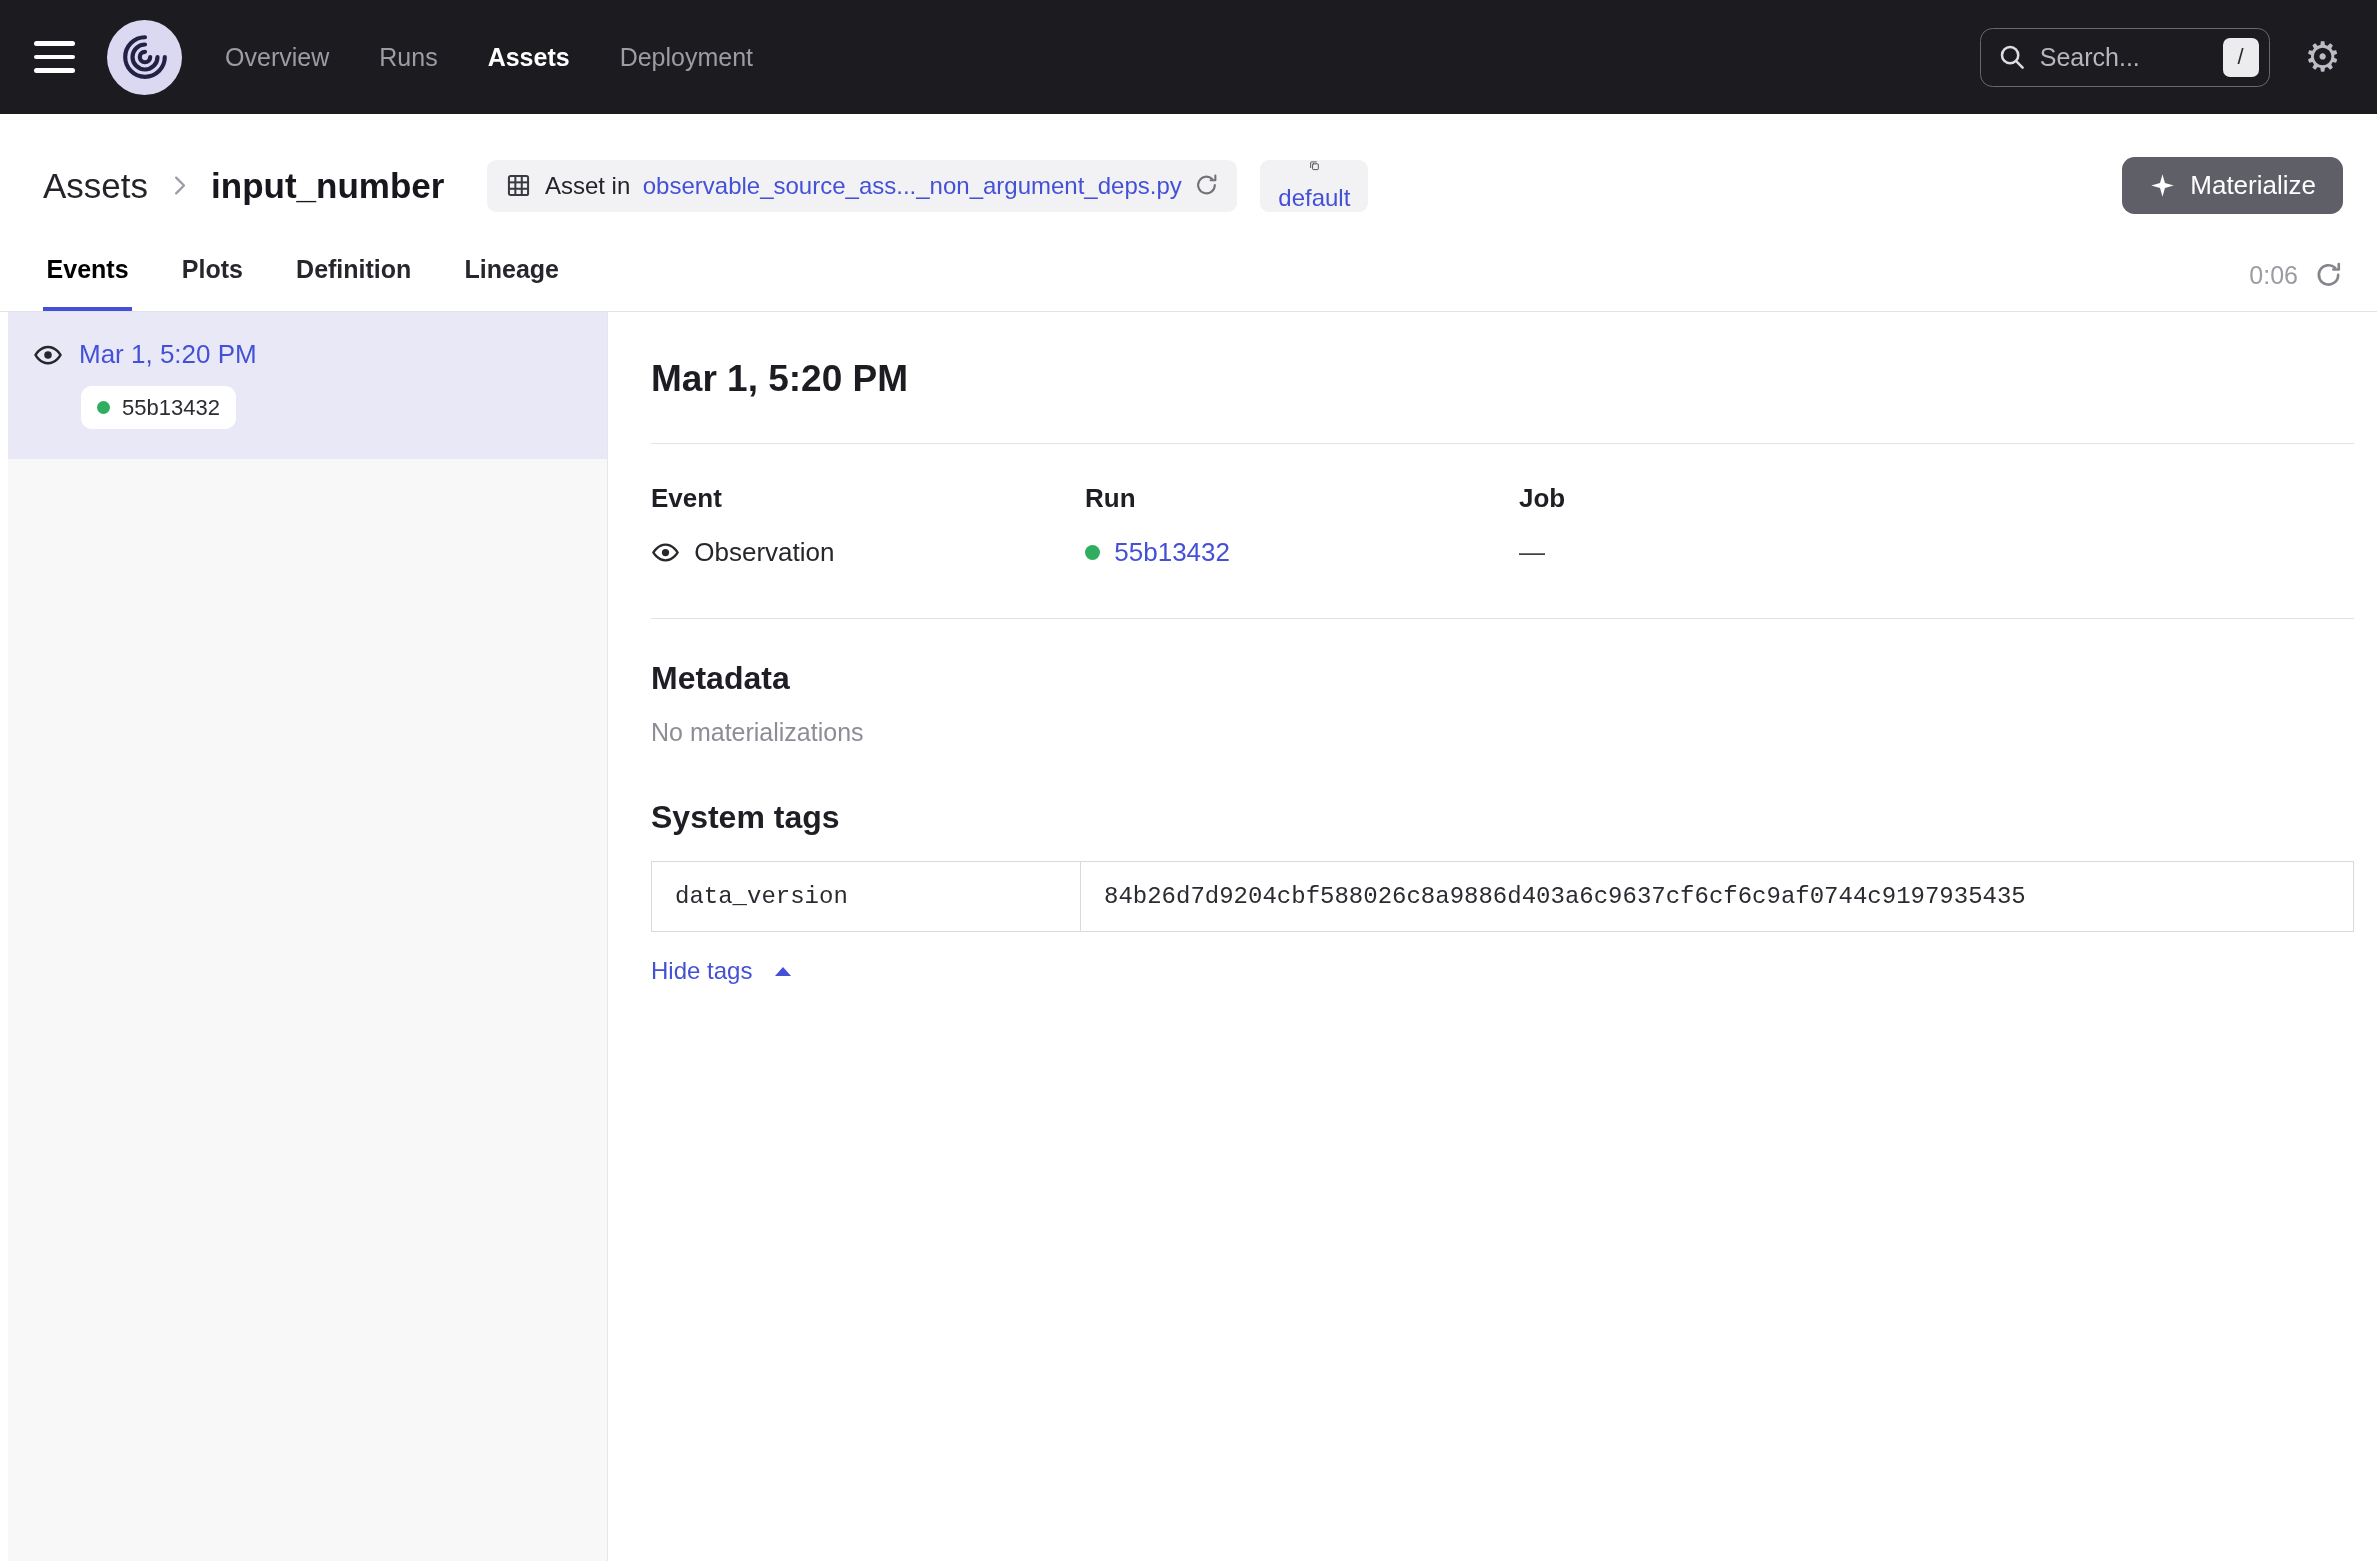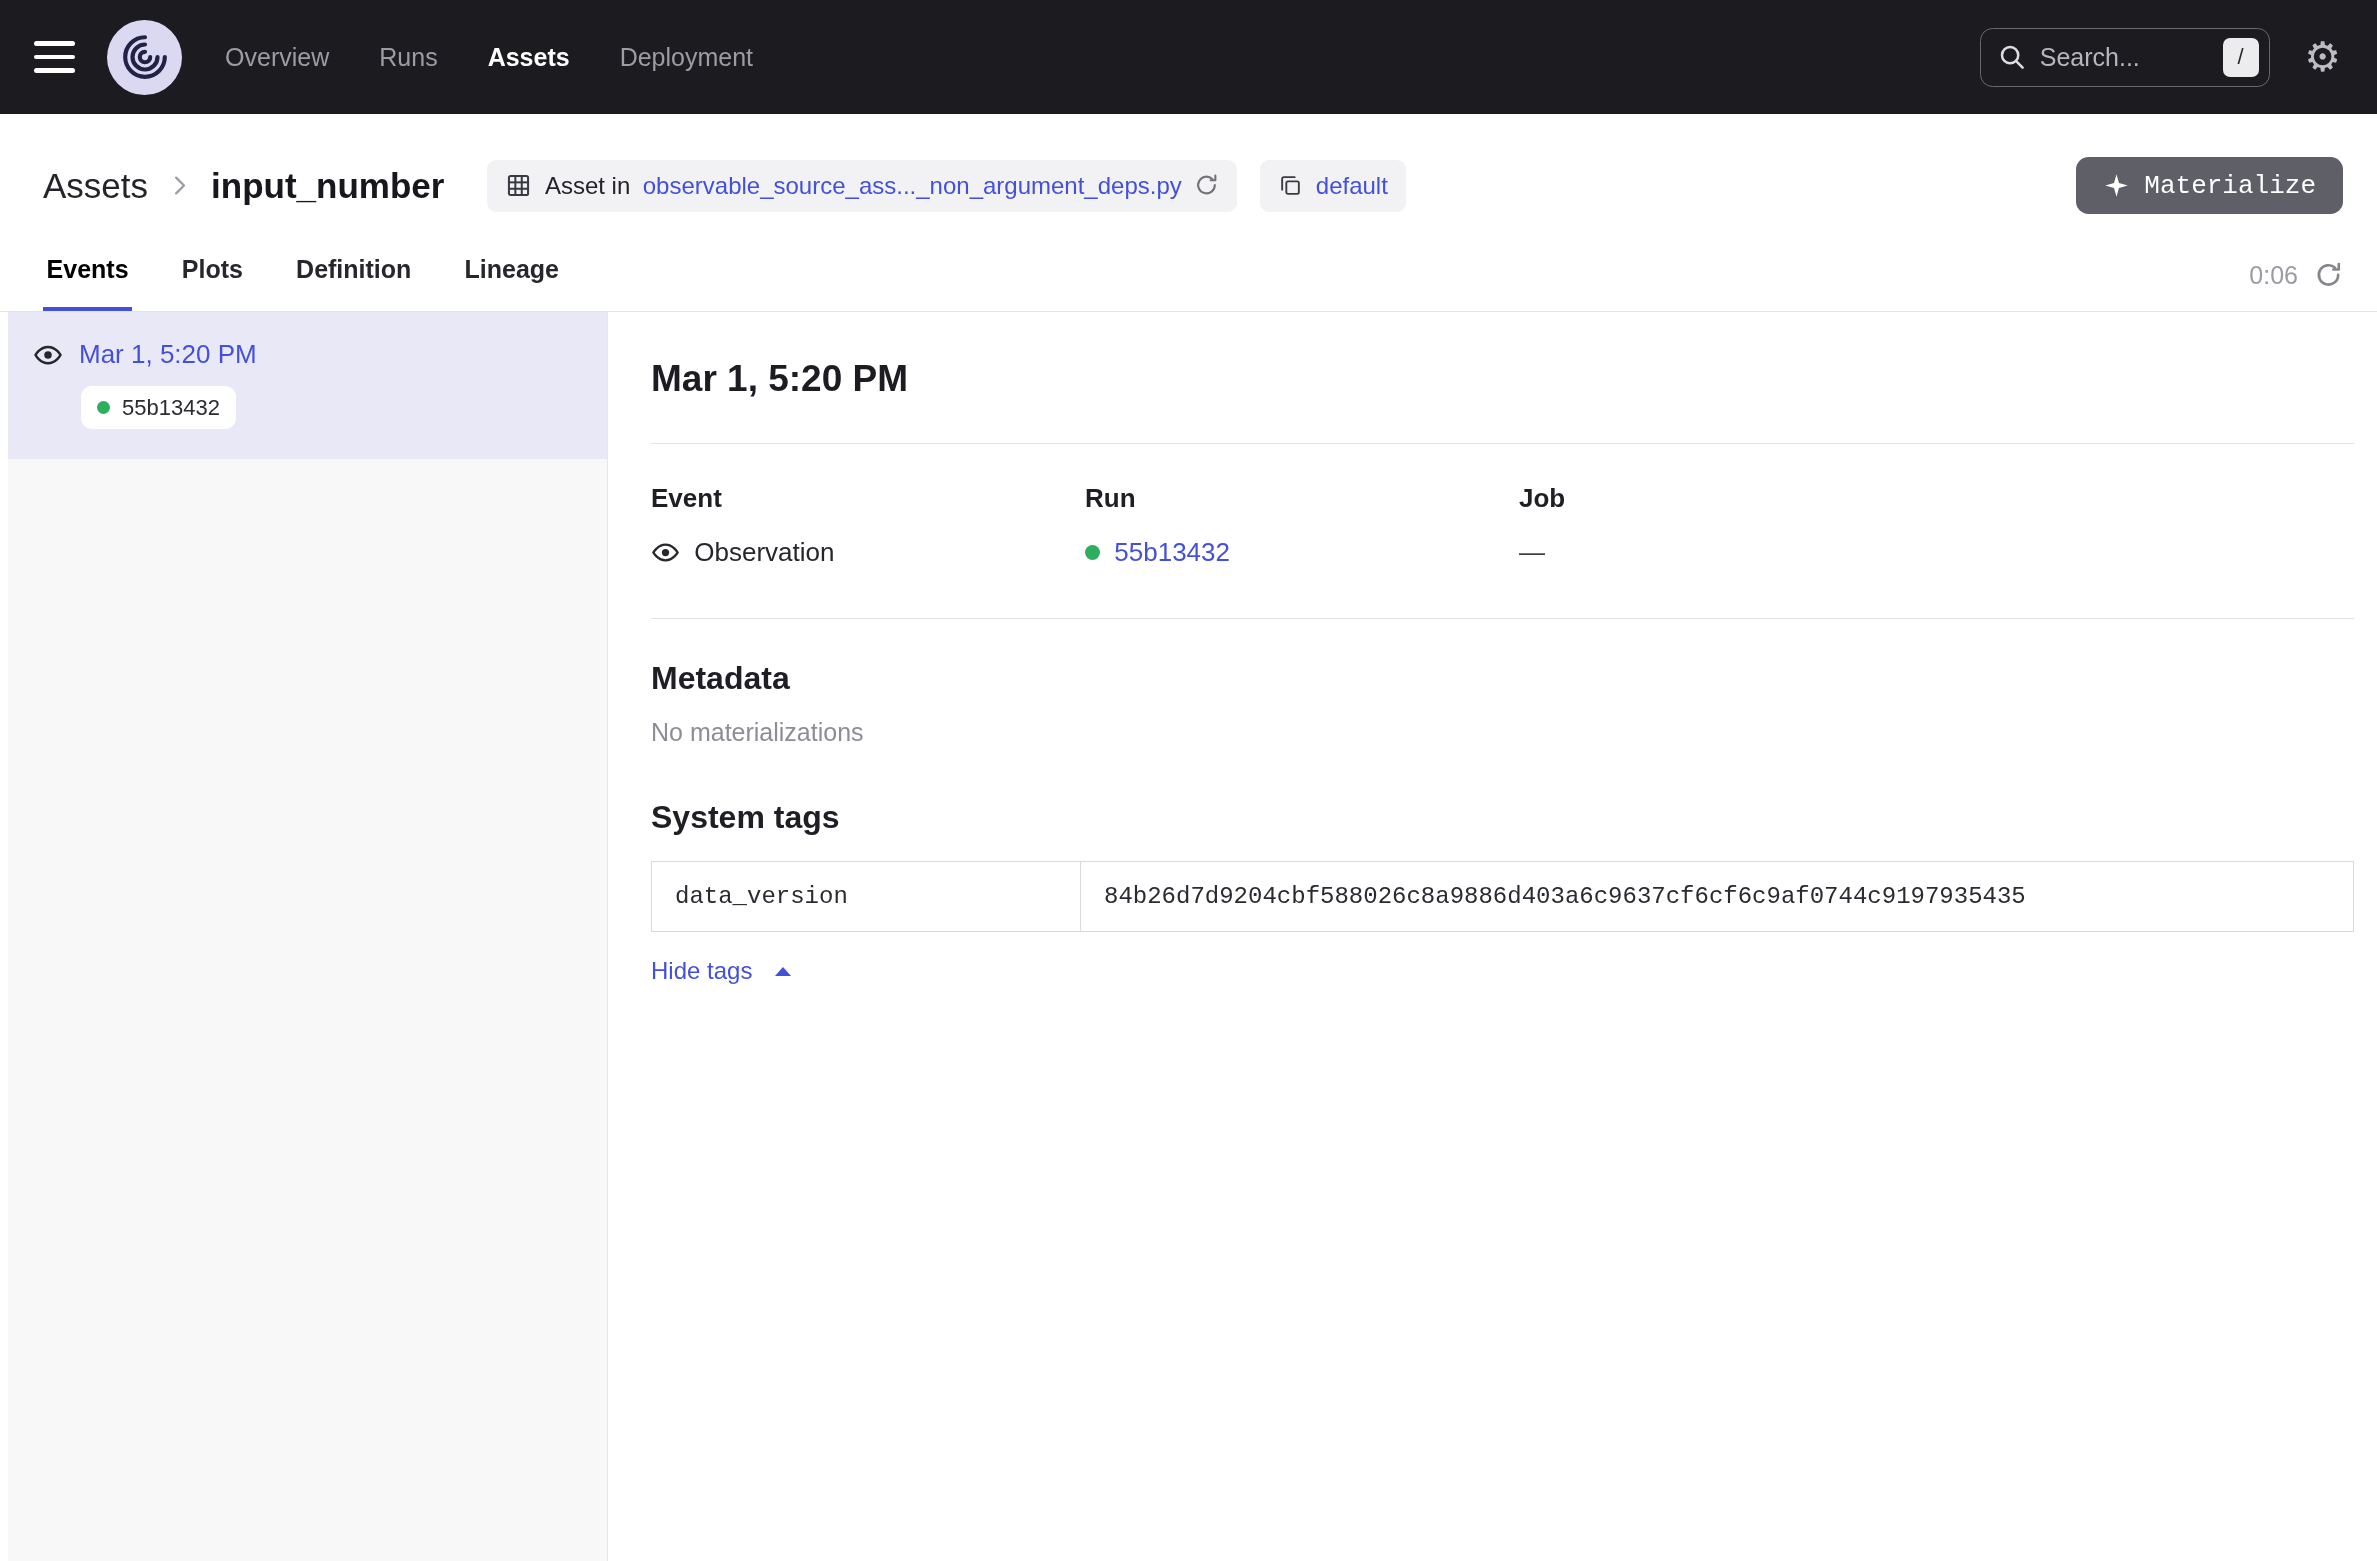--- a/index.html
+++ b/index.html
@@ -54,21 +54,21 @@
   .crumb-root { font-size:35px; font-weight:500; color:#23232a; cursor:pointer; }
   .crumb-sep { margin:0 18px; }
   .crumb-current { font-size:35px; font-weight:700; color:#17171d; }
   .pill {
     display:flex; align-items:center; gap:12.5px;
     background:#f2f2f4; border-radius:9px;
     height:52px; padding:0 18px; font-size:24px; color:#232329;
     cursor:pointer;
   }
   .pill-asset { margin-left:43px; }
-  .pill-group { margin-left:23px; }
+  .pill-group { margin-left:23px;flex-direction:column; }
   .pill .link { color:#4451d6; }
   .materialize-btn {
     margin-left:auto;
     height:57px; padding:0 27px;
     background:#5f5f67; border-radius:12.5px;
     color:#ffffff; font-size:26px; font-weight:500;
     display:flex; align-items:center; gap:14.3px; cursor:pointer;
   }
 
   
@@ -196,21 +196,21 @@
   </div>
 
   <div class="pill pill-group">
     <svg width="25" height="25" viewBox="0 0 24 24" fill="none" stroke="#3a3a42" stroke-width="1.8" stroke-linecap="round">
       <rect x="8" y="8" width="12" height="12" rx="1.5"></rect>
       <path d="M16 4H5.5A1.5 1.5 0 0 0 4 5.5V16"></path>
     </svg>
     <span class="link">default</span>
   </div>
 
-  <button class="materialize-btn" style="border:none;font-family:Liberation Mono, monospace;">
+  <button class="materialize-btn" style="border:none;">
     <svg width="27" height="27" viewBox="0 0 24 24" fill="#ffffff">
       <path d="M12 2l2.2 7.8L22 12l-7.8 2.2L12 22l-2.2-7.8L2 12l7.8-2.2z"></path>
     </svg>
     <span>Materialize</span>
   </button>
 </div>
 
 <div class="tabs-row">
   <span class="tab active">Events</span>
   <span class="tab">Plots</span>

